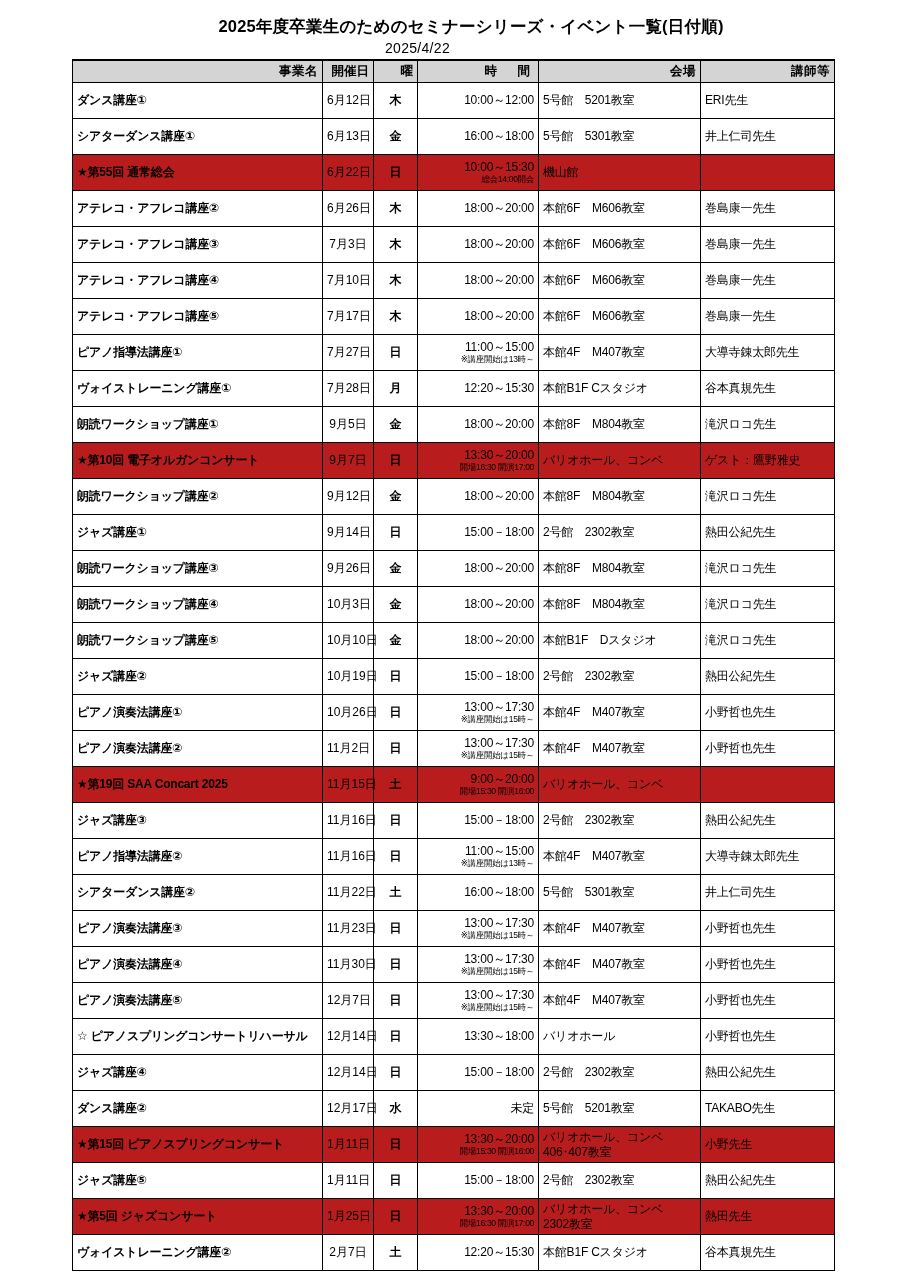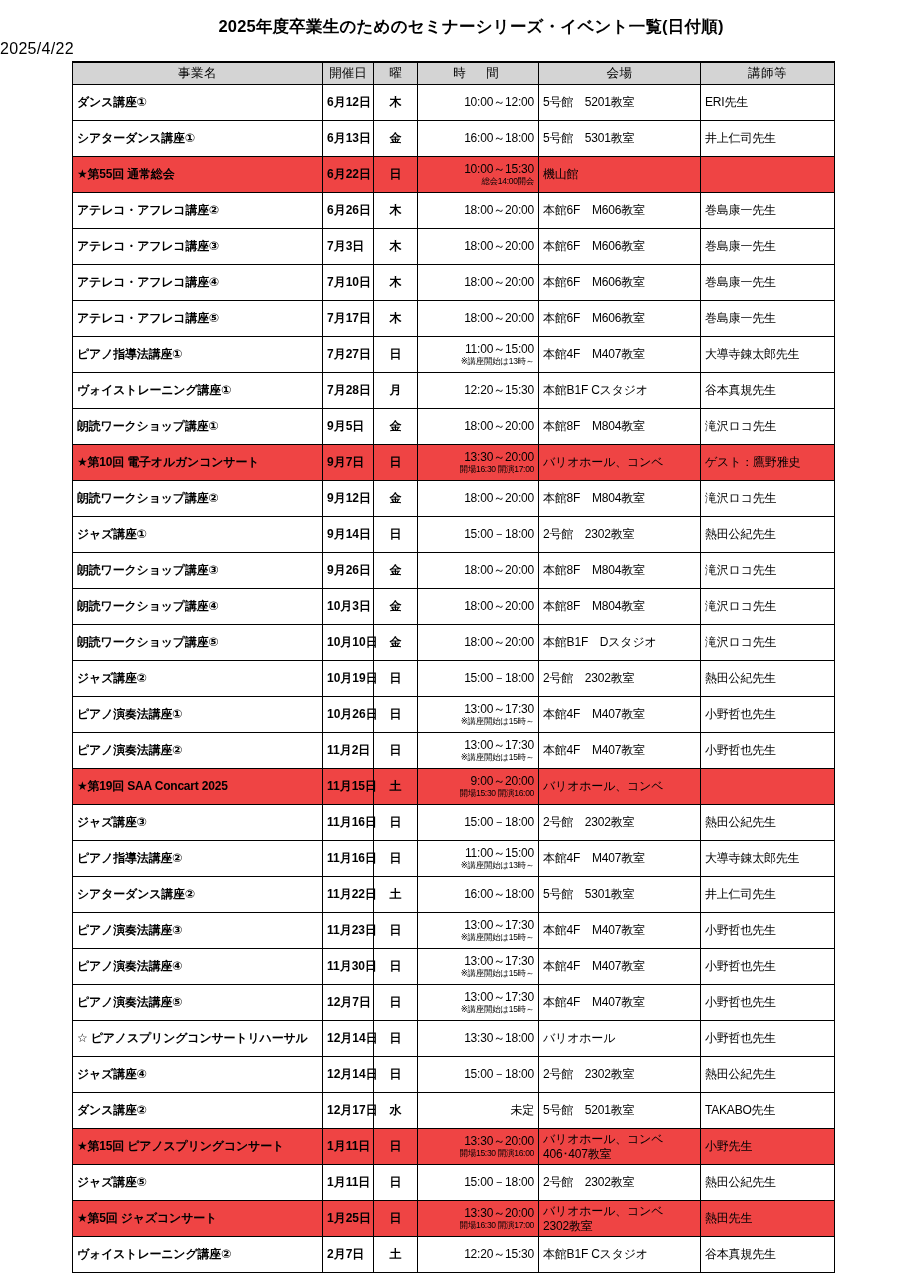--- a/index.html
+++ b/index.html
@@ -24,22 +24,22 @@
   .doc-title {
     text-align: center;
     font-size: 16.5px;
     font-weight: bold;
     letter-spacing: 0.2px;
     padding-top: 16px;
     padding-bottom: 2px;
     padding-left: 37px;
   }
   .date-stamp {
-    text-align: left;
-    font-size: 16px;
+    text-align: center;
+    font-size: 14px;
     padding-right: 70px;
     padding-bottom: 3px;
     letter-spacing: 0.3px;
   }
   table.sched {
     border-collapse: collapse;
     margin-left: 72px;
     width: 762px;
     table-layout: fixed;
   }
@@ -52,39 +52,39 @@
 
   table.sched th, table.sched td {
     border: 1px solid #000000;
     font-size: 12px;
     padding: 0 4px;
     vertical-align: middle;
     line-height: 1.15;
   }
   table.sched thead th {
     background: #d4d4d4;
-    text-align: center;
-    font-weight: normal;
+    text-align: right;
+    font-weight: bold;
     height: 21px;
     font-size: 12.5px;
   }
   th.h-time { letter-spacing: 4px; }
   th.h-name, th.h-venue, th.h-inst { letter-spacing: 0.5px; }
   th.h-inst { text-align: left; padding-left: 5px; }
 
   table.sched tbody tr { height: 36px; }
   td.t-name {
     text-align: left;
     font-weight: bold;
     font-size: 12.5px;
     letter-spacing: -0.2px;
   }
   td.t-date {
-    text-align: left;
-    font-weight: bold;
+    text-align: center;
+    font-weight: normal;
     font-size: 12.5px;
     padding-right: 3px;
     white-space: nowrap;
   }
   td.t-day {
     text-align: center;
     font-weight: bold;
     font-size: 12.5px;
   }
   td.t-time {
@@ -100,21 +100,21 @@
     letter-spacing: -0.2px;
   }
   .sub {
     display: block;
     font-size: 8.5px;
     line-height: 1.12;
     letter-spacing: -0.3px;
     font-weight: normal;
   }
   .vline2 { display: block; line-height: 1.25; }
-  tr.hl td { background: #ef4444; }
+  tr.hl td { background: #b91c1c; }
   table.sched thead th { border-top: 2px solid #000; border-bottom: 1px solid #000; }
   table.sched tbody tr:first-child td { border-top: 1px solid #000; margin-top: 36px; }
 </style>
 </head>
 <body>
 
 <div class="page">
 
   <div class="doc-title">2025年度卒業生のためのセミナーシリーズ・イベント一覧(日付順)</div>
   <div class="date-stamp">2025/4/22</div>

